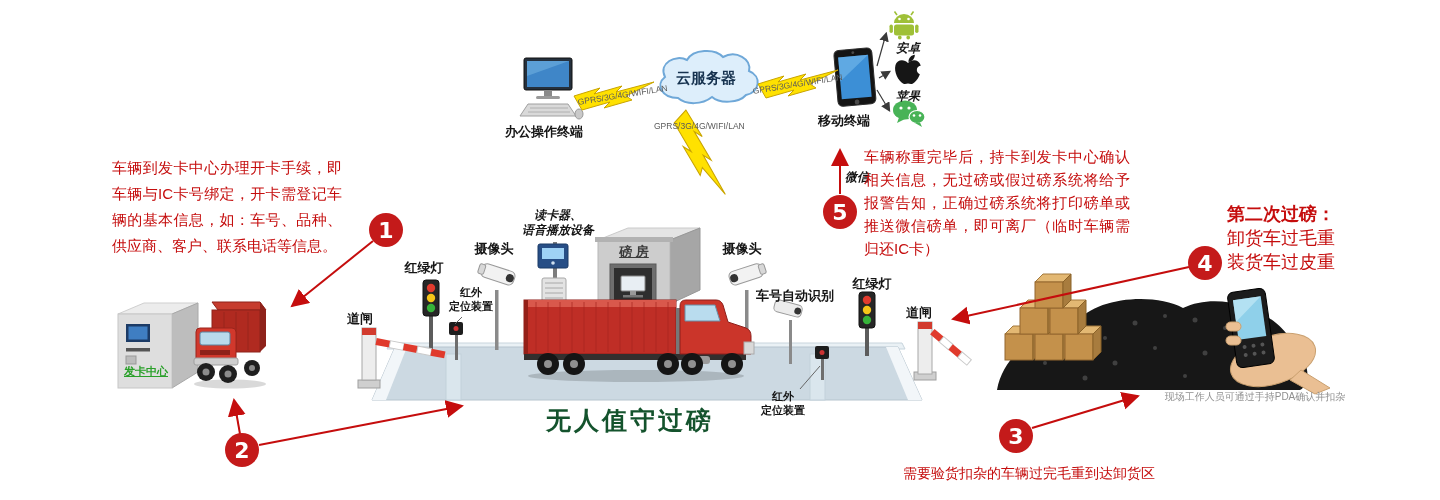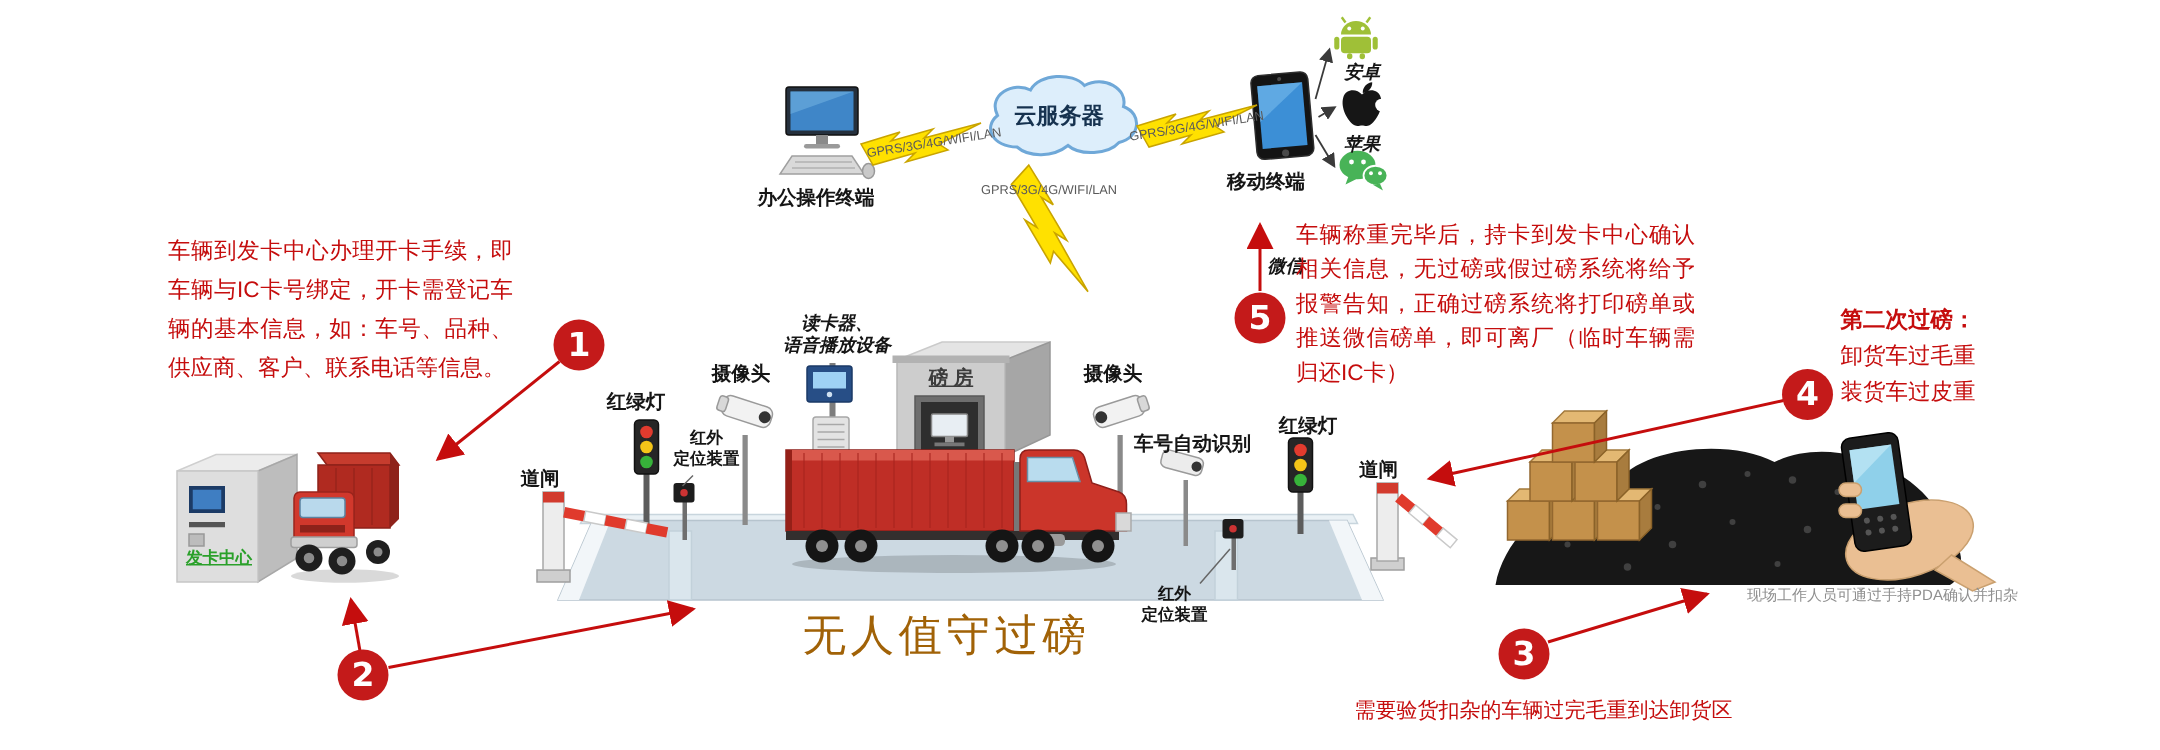--- a/index.html
+++ b/index.html
@@ -6,24 +6,24 @@
   html,body { background:#ffffff; }
   body { font-family:"Liberation Sans","DejaVu Sans",sans-serif; }
   .canvas { position:relative; width:1440px; height:500px; background:#fff; overflow:hidden; }
   svg.gfx { position:absolute; z-index:3; overflow:visible; }
   .overlay { position:absolute; left:0; top:0; z-index:7; pointer-events:none; }
   .lbl { position:absolute; font-weight:bold; color:#151515; text-align:center; z-index:10; white-space:nowrap; }
   .lbl13 { font-size:13px; line-height:16px; }
   .lbl12 { font-size:12px; line-height:15px;font-style:italic; }
   .lbl11 { font-size:11px; line-height:14px; white-space:normal; }
   .red-p { position:absolute; color:#c50d0d; font-size:15px; line-height:26px; z-index:10; text-align:justify; }
-  .red-line { position:absolute; color:#c50d0d; font-size:15px; z-index:10; white-space:nowrap; }
+  .red-line { position:absolute; color:#c50d0d; font-size:18px; z-index:10; white-space:nowrap; }
   .red-line b { font-weight:bold; }
   .gprs { position:absolute; font-size:8.5px; color:#5a5a5a; z-index:9; white-space:nowrap; transform-origin:left top; }
-  .title-green { position:absolute; color:#a16207; font-weight:normal; font-size:29px; letter-spacing:3px; z-index:10; white-space:nowrap; }
+  .title-green { position:absolute; color:#14532d; font-weight:bold; font-size:25px; letter-spacing:3px; z-index:10; white-space:nowrap; }
   .green-small { position:absolute; color:#2aa02a; font-weight:bold; font-size:11px; z-index:10; text-align:center;text-decoration:underline; }
   .grey-caption { position:absolute; color:#8f8f8f; font-size:10px; z-index:10; text-align:center; white-space:nowrap; }
   .step-circle { position:absolute; width:34px; height:34px; border-radius:50%; background:#c41a1a; color:#fff;
                  font-size:22px; font-weight:bold; display:flex; align-items:center; justify-content:center;
                  z-index:12; font-family:"DejaVu Sans","Liberation Sans",sans-serif; }
 </style>
 </head>
 <body>
 
 <div class="canvas">

